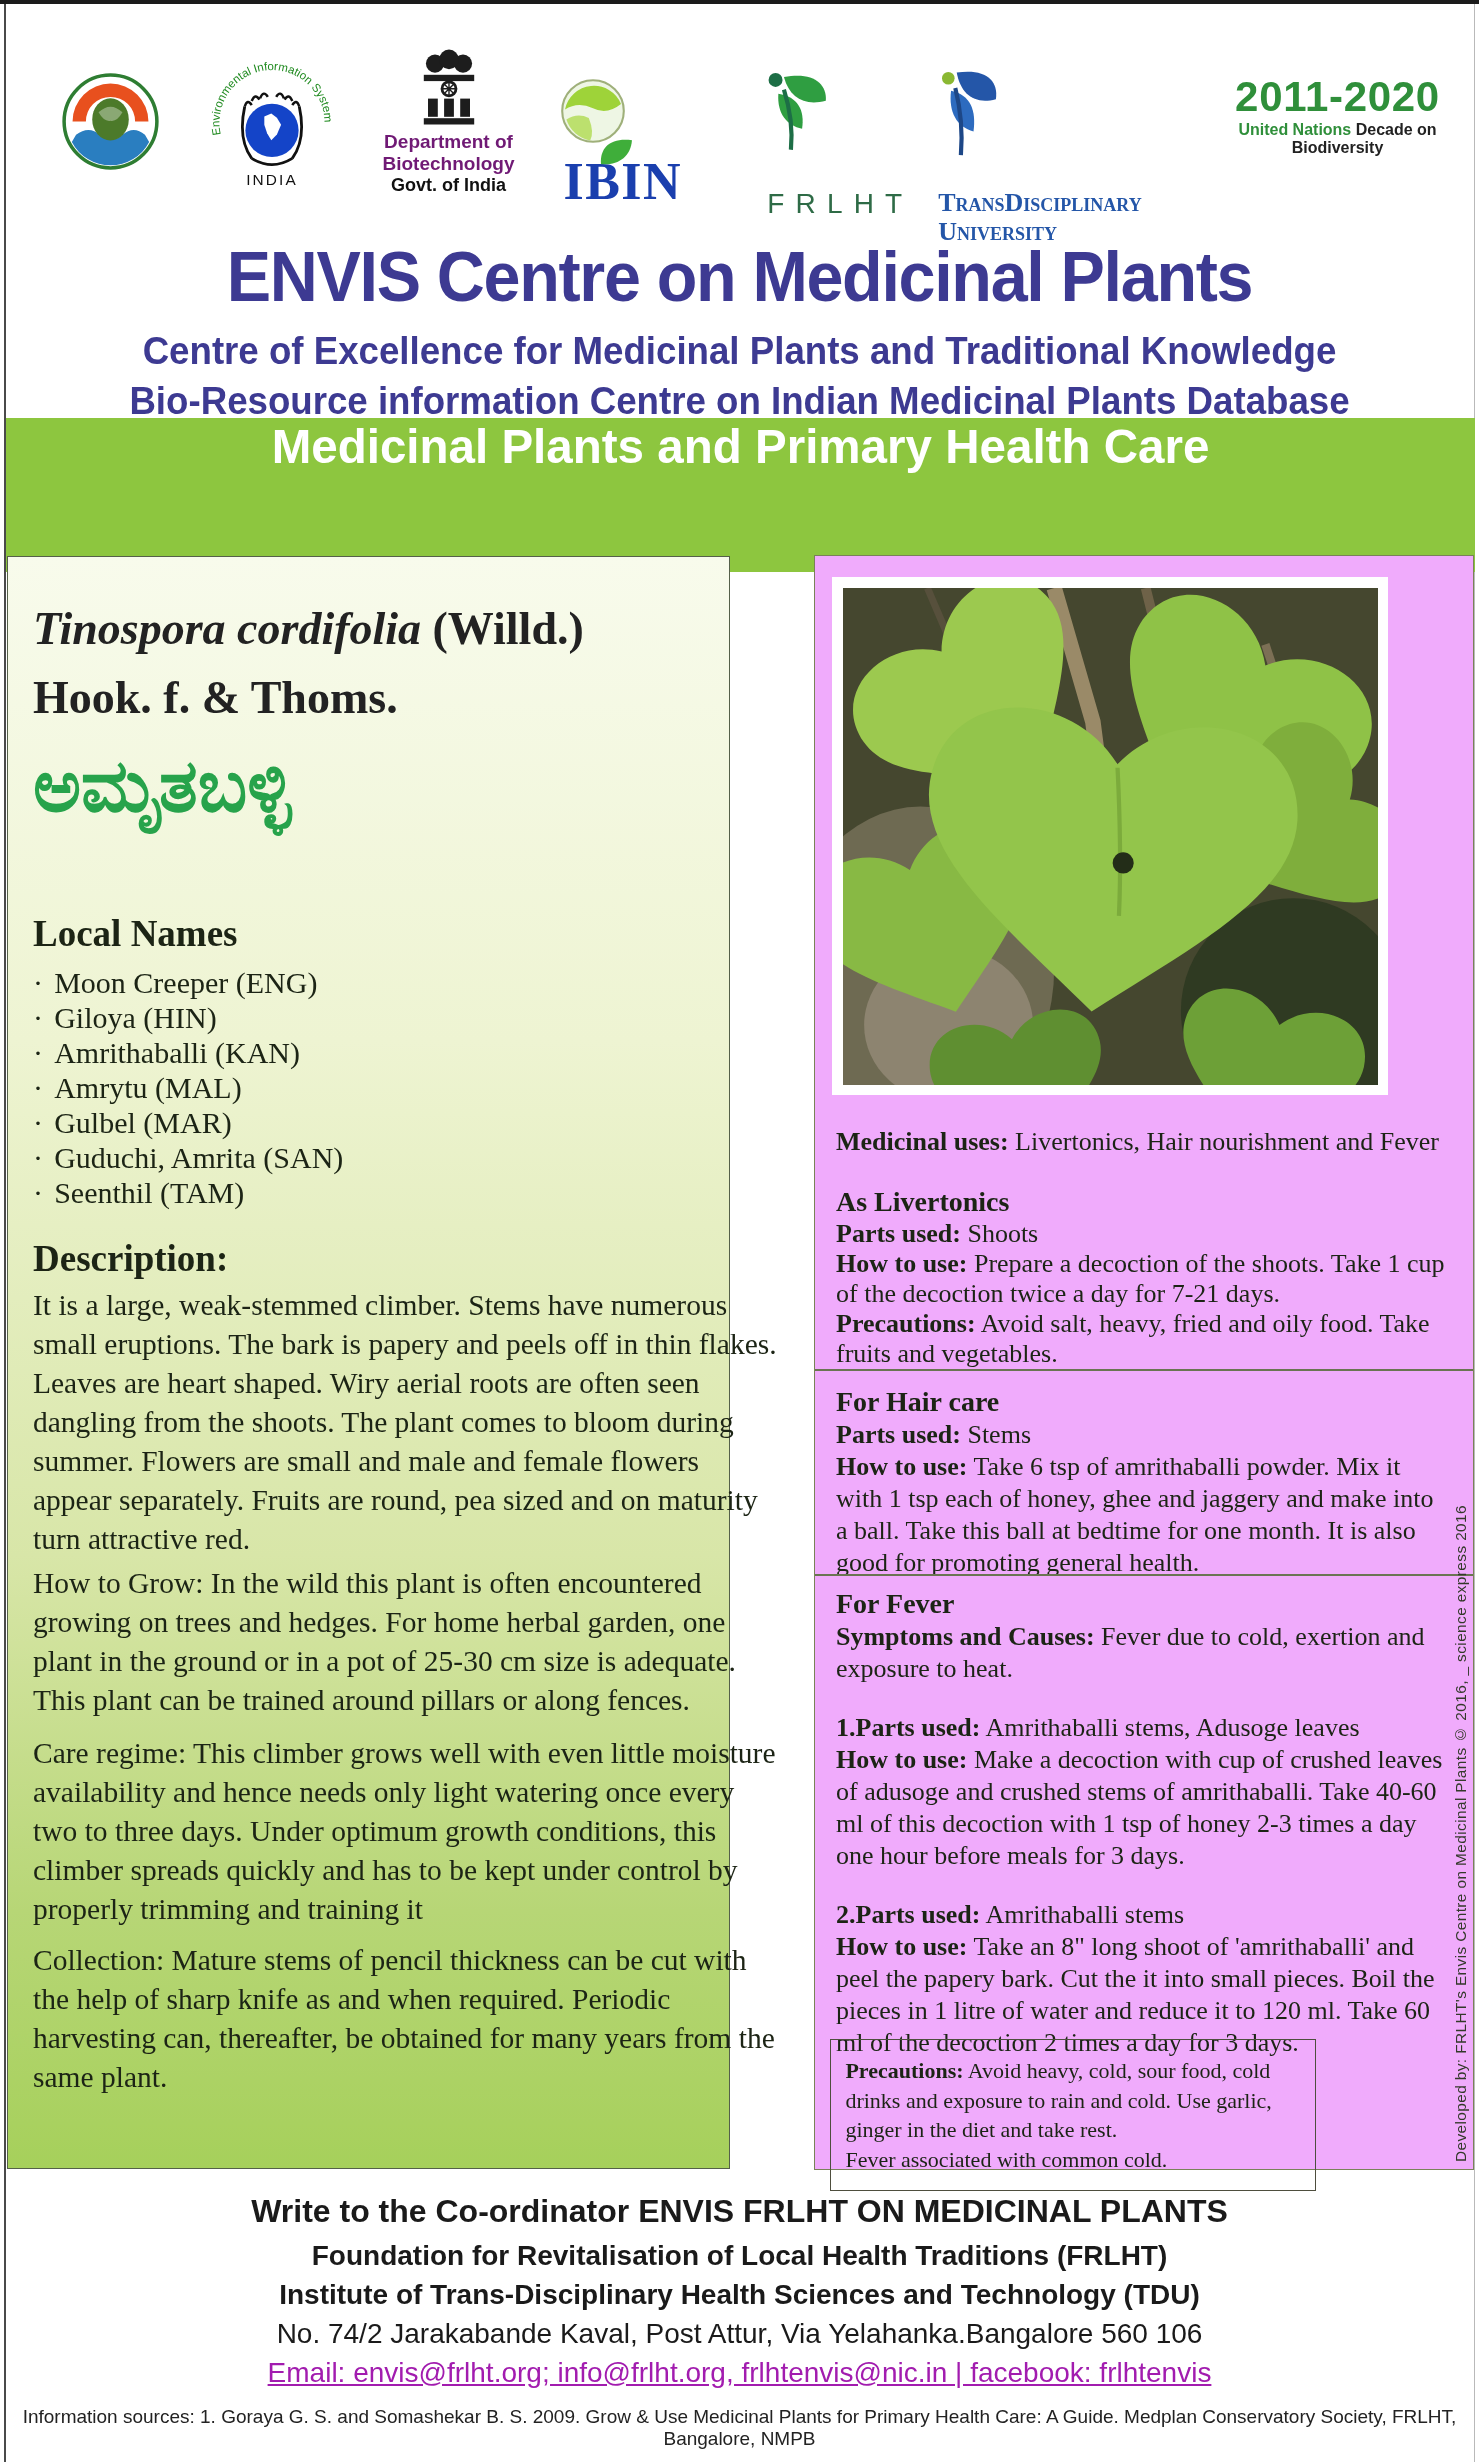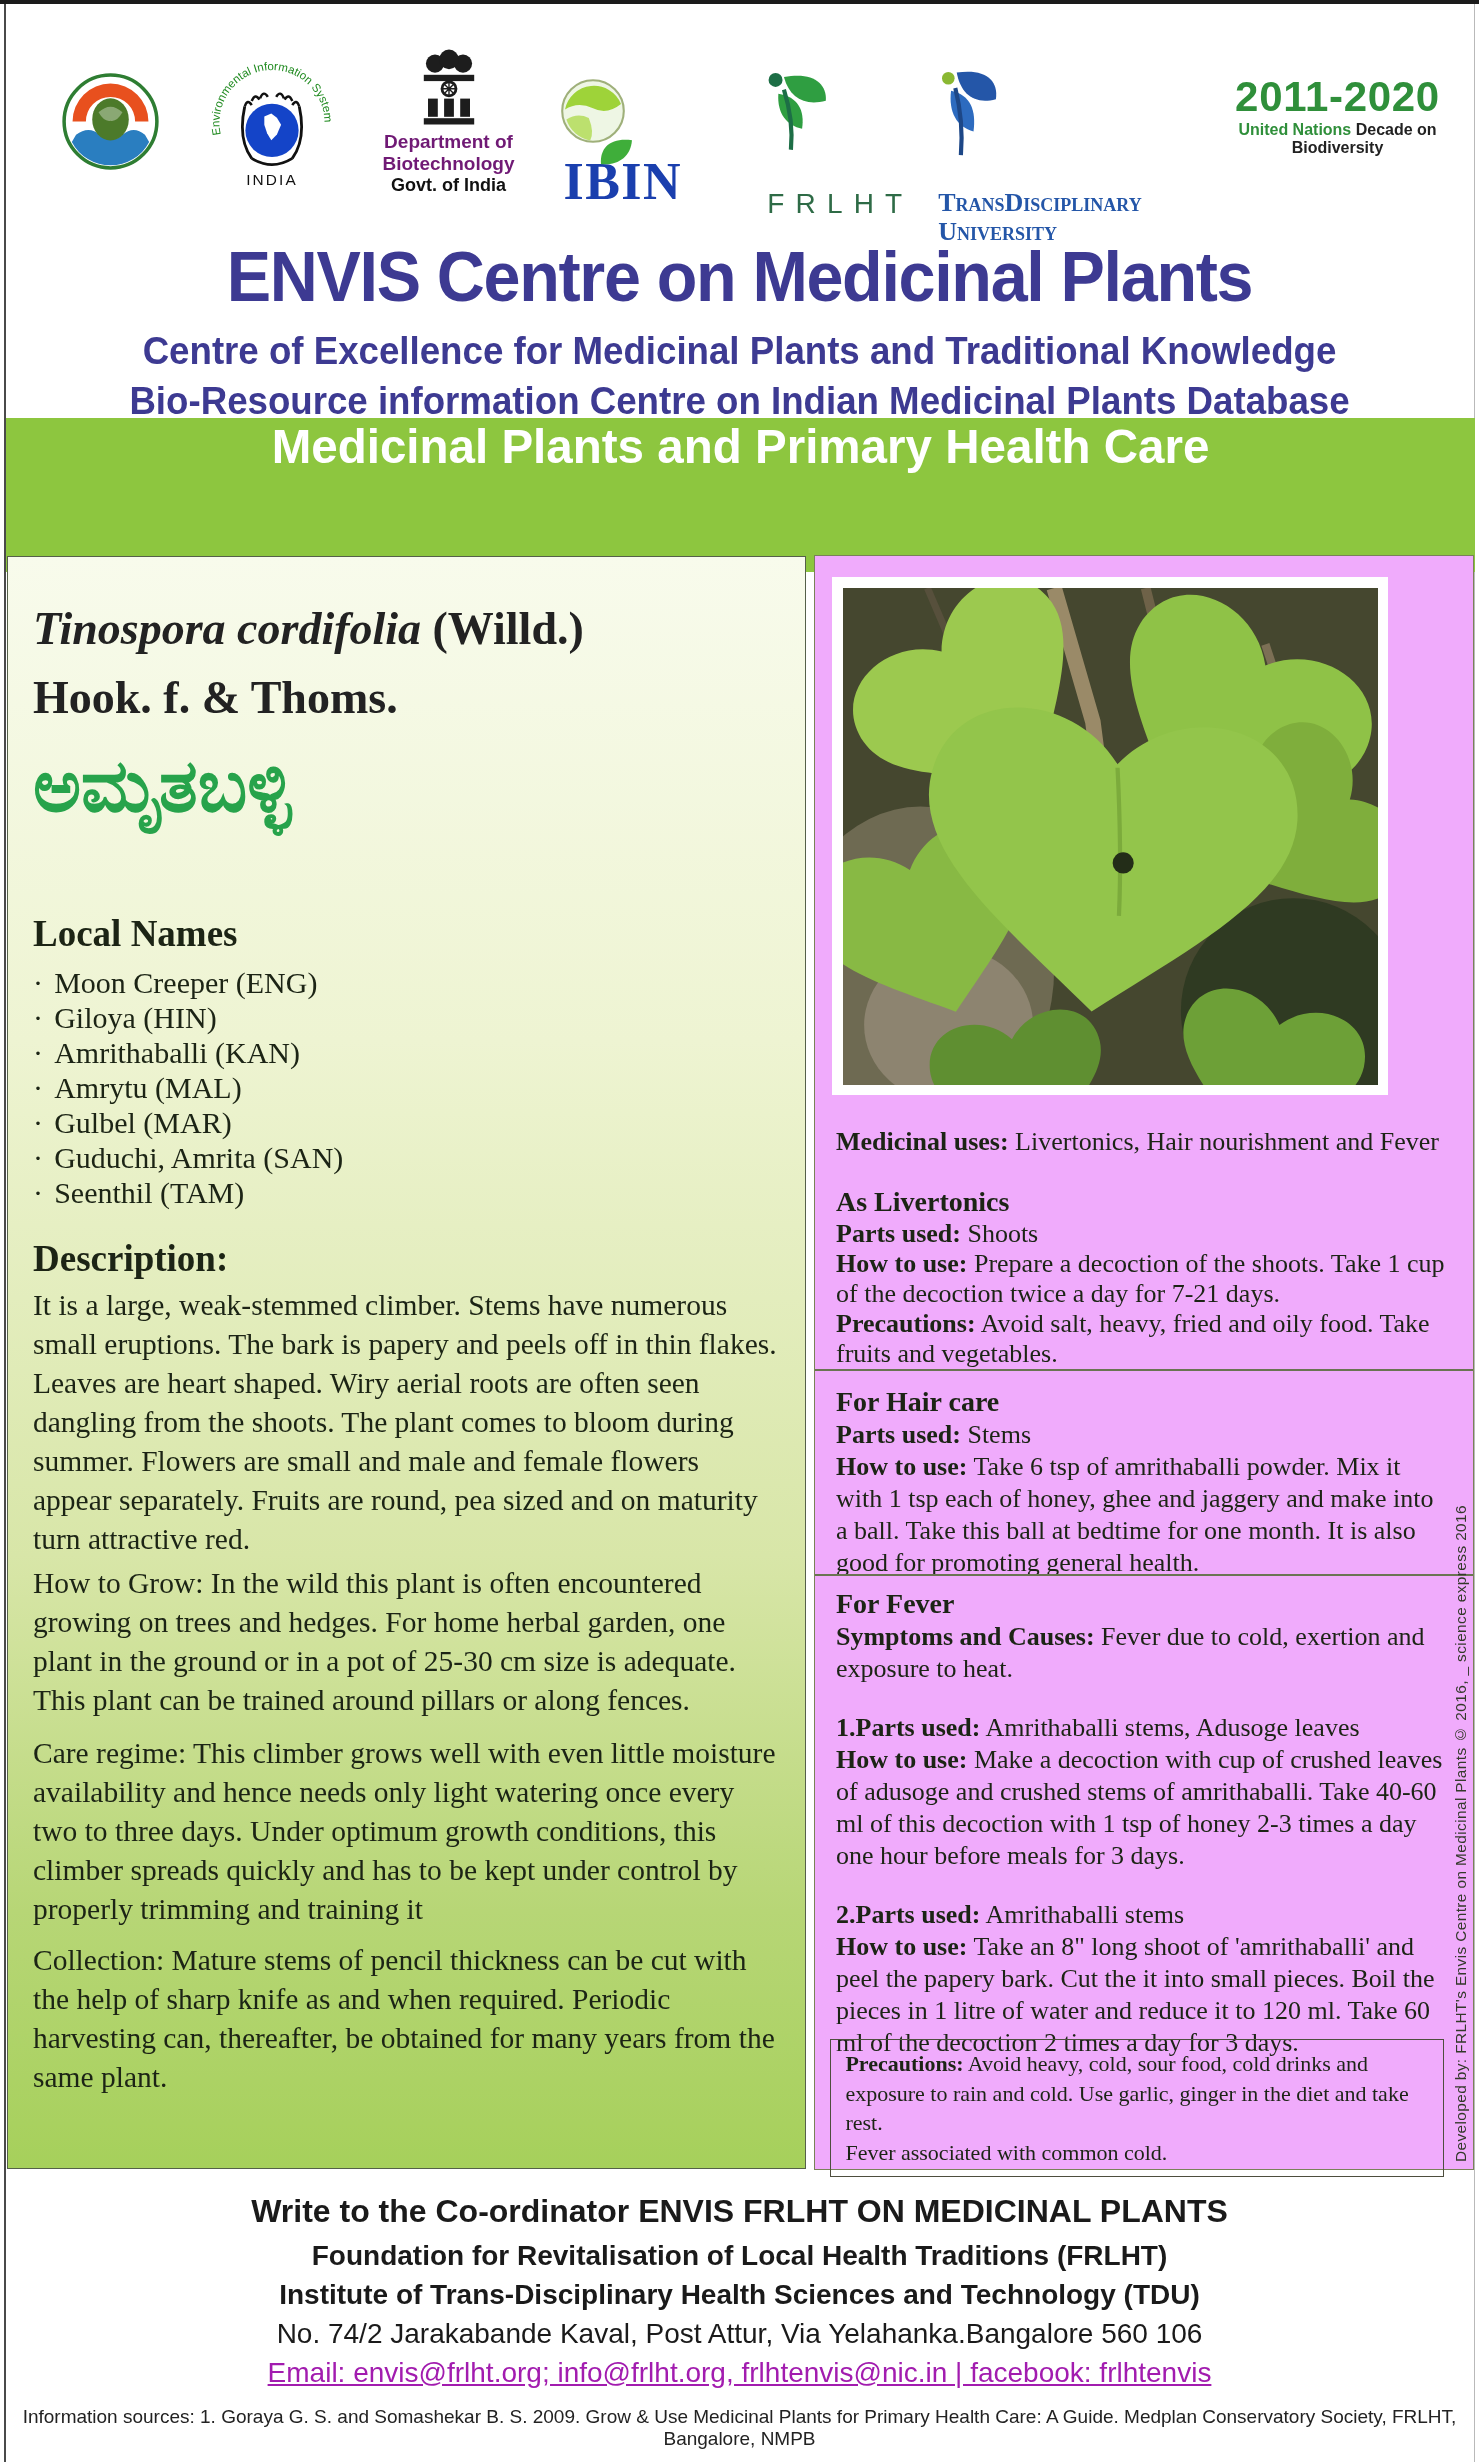--- a/index.html
+++ b/index.html
@@ -27,42 +27,42 @@
   
   .title{left:0;top:237px;width:1479px;text-align:center;font:bold 70px "Liberation Sans",sans-serif;color:#3d3a92;letter-spacing:-1.4px;transform:scaleX(0.95);}
   .sub1{left:0;top:329px;width:1479px;text-align:center;font:bold 39px "Liberation Sans",sans-serif;color:#3d3a92;transform:scaleX(0.94);}
   .sub2{left:0;top:379px;width:1479px;text-align:center;font:bold 39px "Liberation Sans",sans-serif;color:#3d3a92;transform:scaleX(0.94);}
 
   
   .banner{left:5.6px;top:418px;width:1469px;height:154px;background:#8dc63f;}
   .banner-text{width:100%;text-align:center;line-height:135px;font:bold 49px "Liberation Sans",sans-serif;color:#ffffff;transform:scaleX(0.97);}
 
   
-  .lpanel{left:7px;top:556px;width:799px;height:1613px;border:1.4px solid #55604a;box-sizing:border-box;
+  .lpanel{left:7px;top:556px;width:723px;height:1613px;border:1.4px solid #55604a;box-sizing:border-box;
           background:linear-gradient(180deg,#f8fbec 0%,#eef4d2 30%,#d8e6a8 62%,#b7d676 84%,#a6d05b 100%);}
   .lpanel .blk{position:absolute;left:25px;width:747px;}
   .botname{font:bold 46px "Liberation Serif",serif;color:#222;line-height:1.5;}
   .botname .it{font-style:italic;}
   .kannada{font:bold 73px "Liberation Serif",serif;color:#27a34b;}
   .lh-head{font:bold 37px "Liberation Serif",serif;color:#1c2415;}
   .ln-list{margin:9.8px 0 0 0;padding:0;list-style:none;font:30px "Liberation Serif",serif;line-height:35px;}
   .ln-list li::before{content:"·";margin-right:11.2px;}
   .lp-par{font:29.5px "Liberation Serif",serif;line-height:39px;margin-top:5.6px;}
   .lp-lab{font-weight:normal;}
 
   
   .rpanel{left:814px;top:555px;width:660px;height:1615px;background:#f0abfc;border:1.4px solid #7a8258;box-sizing:border-box;}
   .photo{position:absolute;left:17px;top:21px;width:556px;height:518px;background:#ffffff;box-sizing:border-box;padding:10.5px;}
   .photo svg{width:100%;height:100%;}
   .rblk{position:absolute;left:21px;width:612px;font:26px "Liberation Serif",serif;line-height:32px;color:#1c2415;}
   .rb{font-weight:bold;}
   .rhead{font:bold 28px "Liberation Serif",serif;line-height:34px;}
   .rdiv{position:absolute;left:0;width:100%;border-top:2.1px solid #6a7452;}
   .gap{height:27px;}
-  .pbox{position:absolute;left:15.4px;top:1483px;width:614px;border:1.4px solid #4e4e3e;box-sizing:border-box;padding:9px 14px;font:22px "Liberation Serif",serif;line-height:29.5px;}
+  .pbox{position:absolute;left:15.4px;top:1483px;width:486px;border:1.4px solid #4e4e3e;box-sizing:border-box;padding:16px 14px;font:22px "Liberation Serif",serif;line-height:29.5px;}
   .credit{position:absolute;right:2.8px;bottom:7px;writing-mode:vertical-rl;transform:rotate(180deg);font:15.4px "Liberation Sans",sans-serif;color:#33392a;letter-spacing:0.4px;}
 
   
   .footer{left:0;top:2175px;width:1479px;text-align:center;color:#1a1a1a;}
   .f1{font:bold 32px "Liberation Sans",sans-serif;margin-top:18px;}
   .f2{font:bold 28px "Liberation Sans",sans-serif;margin-top:9.8px;}
   .f3{font:bold 28px "Liberation Sans",sans-serif;margin-top:7px;}
   .f4,.f5{font:28px "Liberation Sans",sans-serif;margin-top:7px;}
   .f6{font:28px "Liberation Sans",sans-serif;margin-top:7px;color:#a21caf;text-decoration:underline;display:inline-block;}
   .fsrc1{font:19px "Liberation Sans",sans-serif;margin-top:17px;color:#222;}

